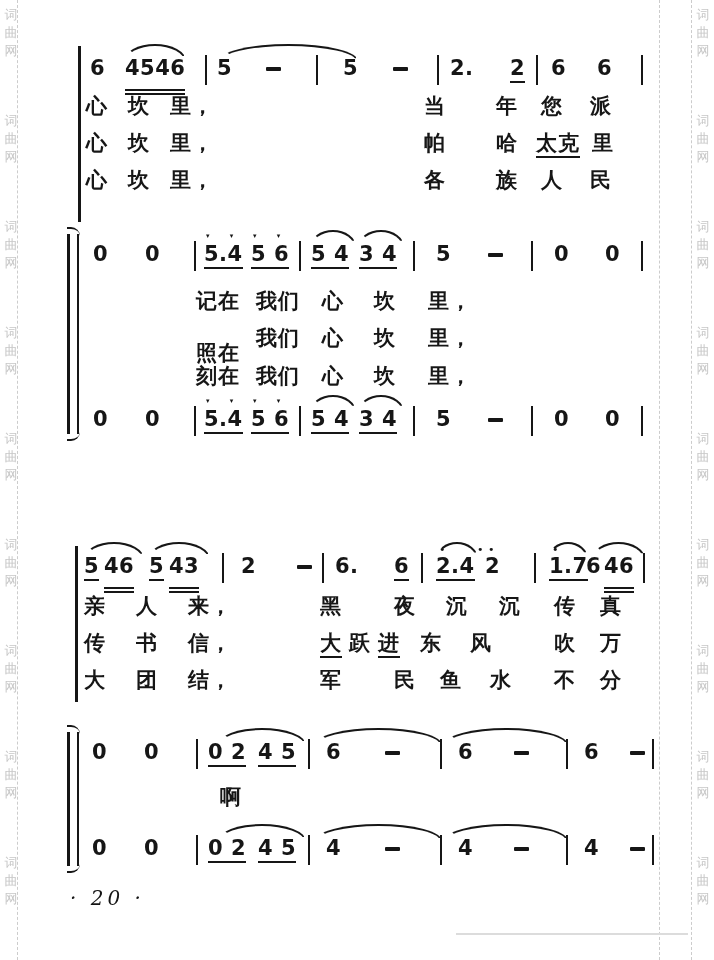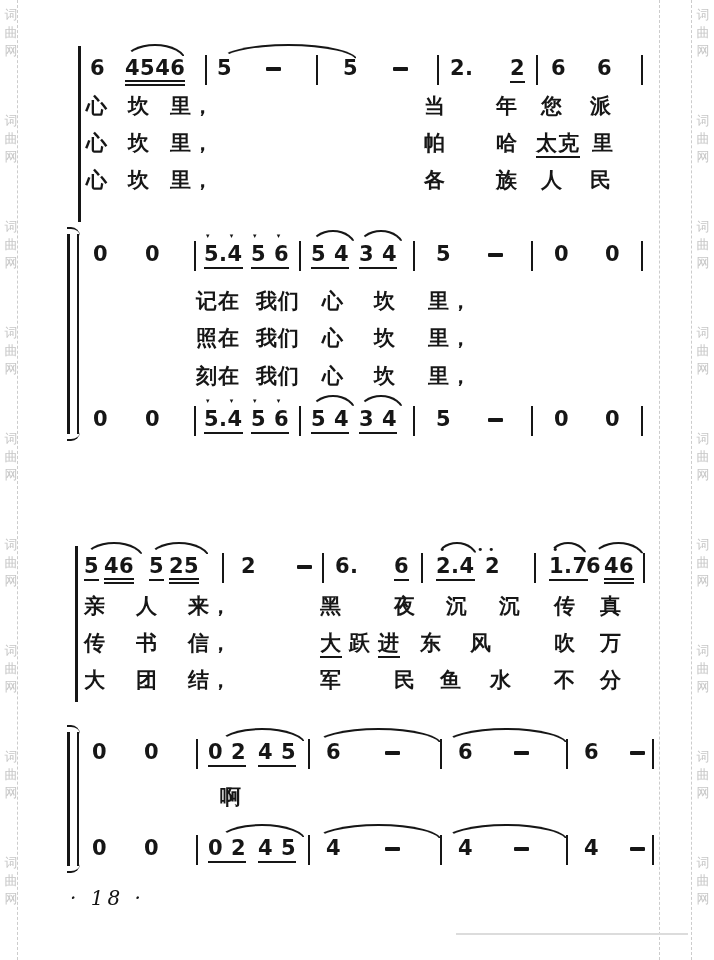--- a/index.html
+++ b/index.html
@@ -32,21 +32,21 @@
     font-size:15px;color:#3c3c3c;letter-spacing:.5px;white-space:nowrap;z-index:3;
   }
 
   
   .score{position:absolute;inset:0;z-index:2;}
   .note{
     position:absolute;font-size:21px;font-weight:700;color:#161616;
     line-height:1;white-space:pre;letter-spacing:.5px;
   }
   .note.u1{border-bottom:2px solid #161616;padding-bottom:2px;}
-  .note.u2{border-bottom:6px double #161616;padding-bottom:1px;}
+  .note.u2{border-bottom:6px double #161616;padding-bottom:10px;}
   .lyr{
     position:absolute;font-size:21px;font-weight:700;color:#161616;
     line-height:1;white-space:pre;letter-spacing:1px;
   }
   .lyr.u1{border-bottom:2px solid #161616;padding-bottom:2px;}
   .bar{position:absolute;width:2px;height:30px;background:#161616;}
   .dash{position:absolute;width:15px;height:4px;background:#161616;border-radius:1px;}
   .arc{
     position:absolute;height:13px;
     border:2px solid transparent;border-top:2.5px solid #161616;
@@ -238,21 +238,21 @@
       <span class="note" style="left: 554px; top: 244px;">0</span>
       <span class="note" style="left: 605px; top: 244px;">0</span>
       <div class="bar" style="left: 641px; top: 241px;"></div>
       <div class="arc" style="left: 310px; width: 42px; top: 230px;"></div>
       <div class="arc" style="left: 358px; width: 42px; top: 230px;"></div>
       <span class="lyr" style="left: 196px; top: 291px;">记在</span>
       <span class="lyr" style="left: 256px; top: 291px;">我们</span>
       <span class="lyr" style="left: 322px; top: 291px;">心</span>
       <span class="lyr" style="left: 374px; top: 291px;">坎</span>
       <span class="lyr" style="left: 428px; top: 291px;">里，</span>
-      <span class="lyr" style="left: 196px; top: 328px;">照在</span>
+      <span class="lyr" style="left: 196px; top: 344px; font-family: Liberation Mono, monospace;">照在</span>
       <span class="lyr" style="left: 256px; top: 328px;">我们</span>
       <span class="lyr" style="left: 322px; top: 328px;">心</span>
       <span class="lyr" style="left: 374px; top: 328px;">坎</span>
       <span class="lyr" style="left: 428px; top: 328px;">里，</span>
       <span class="lyr" style="left: 196px; top: 366px;">刻在</span>
       <span class="lyr" style="left: 256px; top: 366px;">我们</span>
       <span class="lyr" style="left: 322px; top: 366px;">心</span>
       <span class="lyr" style="left: 374px; top: 366px;">坎</span>
       <span class="lyr" style="left: 428px; top: 366px;">里，</span>
       <span class="note" style="left: 93px; top: 409px;">0</span>
@@ -269,21 +269,21 @@
       <div class="bar" style="left: 531px; top: 406px;"></div>
       <span class="note" style="left: 554px; top: 409px;">0</span>
       <span class="note" style="left: 605px; top: 409px;">0</span>
       <div class="bar" style="left: 641px; top: 406px;"></div>
       <div class="arc" style="left: 310px; width: 42px; top: 395px;"></div>
       <div class="arc" style="left: 358px; width: 42px; top: 395px;"></div>
       <div class="sysline" style="left: 75px; top: 546px; height: 156px;"></div>
       <span class="note u1" style="left: 84px; top: 556px;">5</span>
       <span class="note u2" style="left: 104px; top: 556px;">46</span>
       <span class="note u1" style="left: 149px; top: 556px;">5</span>
-      <span class="note u2" style="left: 169px; top: 556px;">25</span>
+      <span class="note u2" style="left: 169px; top: 556px;">43</span>
       <div class="bar" style="left: 222px; top: 553px;"></div>
       <span class="note" style="left: 241px; top: 556px;">2</span>
       <div class="dash" style="left: 297px; top: 565px;"></div>
       <div class="bar" style="left: 322px; top: 553px;"></div>
       <span class="note" style="left: 335px; top: 556px;">6.</span>
       <span class="note u1" style="left: 394px; top: 556px;">6</span>
       <div class="bar" style="left: 421px; top: 553px;"></div>
       <span class="note u1" style="left: 436px; top: 556px;">2.4<span class="mark dots">• •</span></span>
       <span class="note" style="left: 485px; top: 556px;">2<span class="mark dots">•</span></span>
       <div class="bar" style="left: 534px; top: 553px;"></div>
@@ -357,17 +357,17 @@
       <div class="dash" style="left: 514px; top: 847px;"></div>
       <div class="bar" style="left: 566px; top: 835px;"></div>
       <span class="note" style="left: 584px; top: 838px;">4</span>
       <div class="dash" style="left: 630px; top: 847px;"></div>
       <div class="bar" style="left: 652px; top: 835px;"></div>
       <div class="arc" style="left: 218px; width: 84px; top: 824px;"></div>
       <div class="arc" style="left: 315px; width: 123px; top: 824px;"></div>
       <div class="arc" style="left: 444px; width: 120px; top: 824px;"></div>
     </div>
 
-  <div class="page-num">· 18 ·</div>
+  <div class="page-num">· 20 ·</div>
 
   <div class="credit-underline"></div>
 
 </div>
 
 </body></html>

